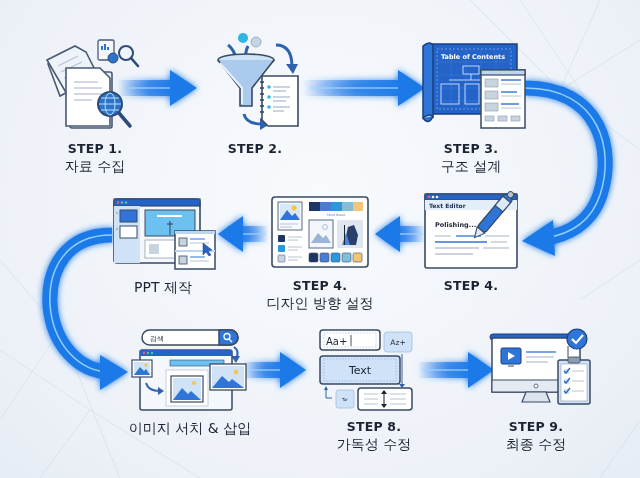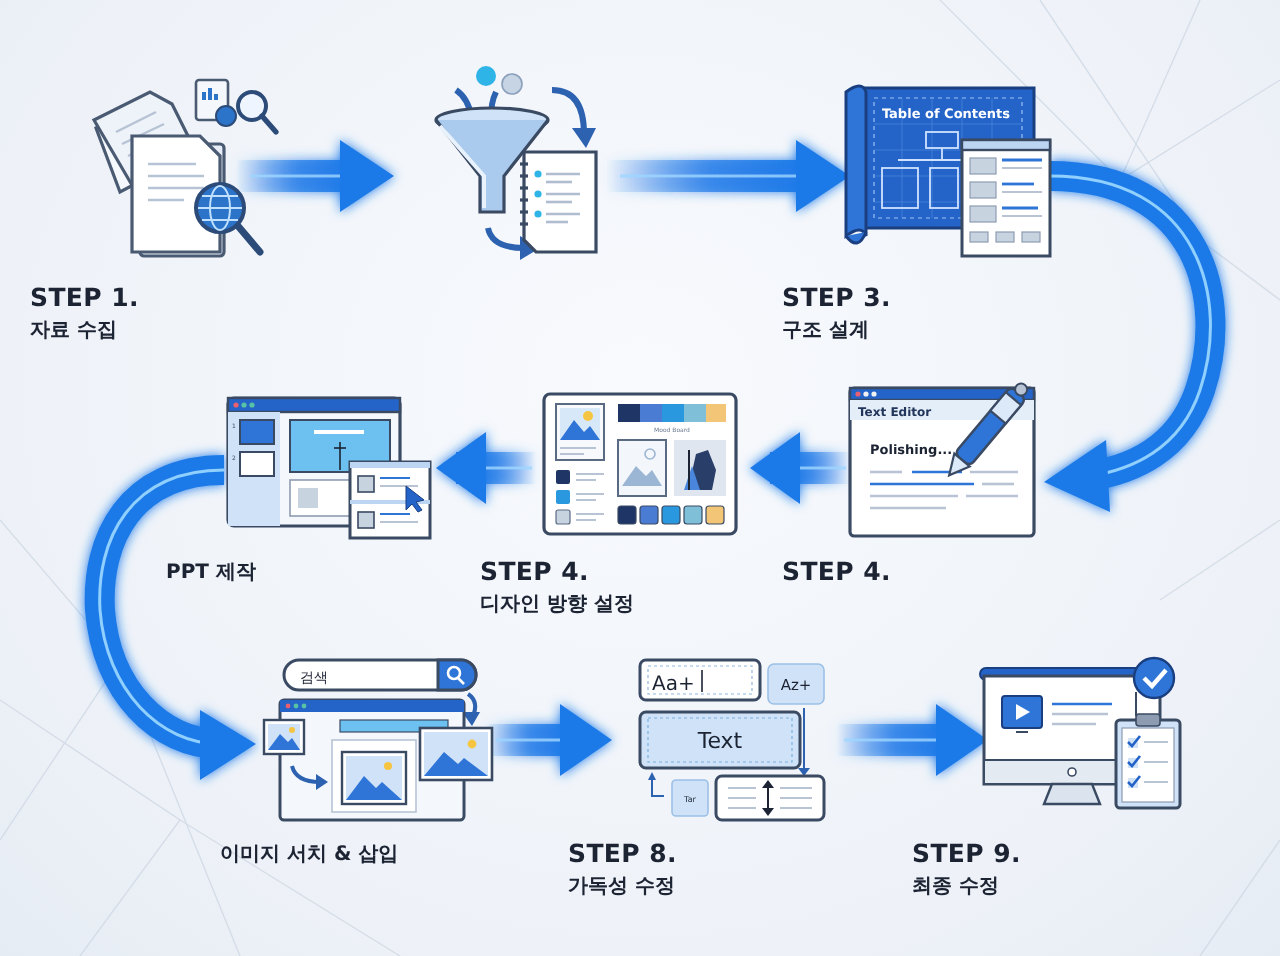--- a/index.html
+++ b/index.html
@@ -2,23 +2,23 @@
 <html><head>
 <meta charset="utf-8">
 <style>
   html, body { margin:0; padding:0; }
   body { width:640px; height:478px; overflow:hidden; position:relative;
          background: radial-gradient(ellipse at 50% 40%, #f8fafd 0%, #eef2f8 70%, #e6ecf4 100%);
          font-family: "DejaVu Sans", "Liberation Sans", sans-serif; }
   .bg-lines { position:absolute; left:0; top:0; width:640px; height:478px; }
   .arrows { position:absolute; left:0; top:0; width:640px; height:478px; }
   .icon { position:absolute; }
-  .label { position:absolute; width:160px; color:#1c2333; }
+  .label { position:absolute; width:160px; text-align:center; color:#1c2333; }
   .label .step { font-weight:bold; font-size:12.5px; letter-spacing:0.2px; line-height:16px; }
-  .label .title { font-weight:bold; font-size:10px; line-height:18px; }
+  .label .title { font-weight:normal; font-size:14px; line-height:18px; }
 </style>
 </head>
 <body>
 
 <svg class="bg-lines" viewBox="0 0 640 478">
   <g stroke="#cfd8e4" stroke-width="0.7" fill="none" opacity="0.8">
     <path d="M470 0 L560 90 L640 40"></path>
       <path d="M520 0 L600 120 L640 150"></path>
     <path d="M560 90 L600 120"></path>
       <path d="M600 0 L560 90"></path>
@@ -440,38 +440,39 @@
       <line x1="86" y1="57" x2="98" y2="57"></line>
       <line x1="86" y1="67" x2="98" y2="67"></line>
     </g>
 </svg>
 
 <div class="label" style="left:15px;top:141px">
   <div class="step">STEP 1.</div>
   <div class="title">자료 수집</div>
 </div>
 <div class="label" style="left:175px;top:141px">
+  <div class="step">STEP 2.</div>
 </div>
 <div class="label" style="left:391px;top:141px">
   <div class="step">STEP 3.</div>
   <div class="title">구조 설계</div>
 </div>
 <div class="label" style="left:391px;top:278px">
   <div class="step">STEP 4.</div>
 </div>
 <div class="label" style="left:240px;top:278px">
   <div class="step">STEP 4.</div>
   <div class="title">디자인 방향 설정</div>
 </div>
 <div class="label" style="left:83px;top:278px">
   <div class="title">PPT 제작</div>
 </div>
 <div class="label" style="left:110px;top:419px">
   <div class="title">이미지 서치 &amp; 삽입</div>
 </div>
-<div class="label" style="left:284px;top:419px">
+<div class="label" style="left:294px;top:419px">
   <div class="step">STEP 8.</div>
   <div class="title">가독성 수정</div>
 </div>
 <div class="label" style="left:456px;top:419px">
   <div class="step">STEP 9.</div>
   <div class="title">최종 수정</div>
 </div>
 
 </body></html>

